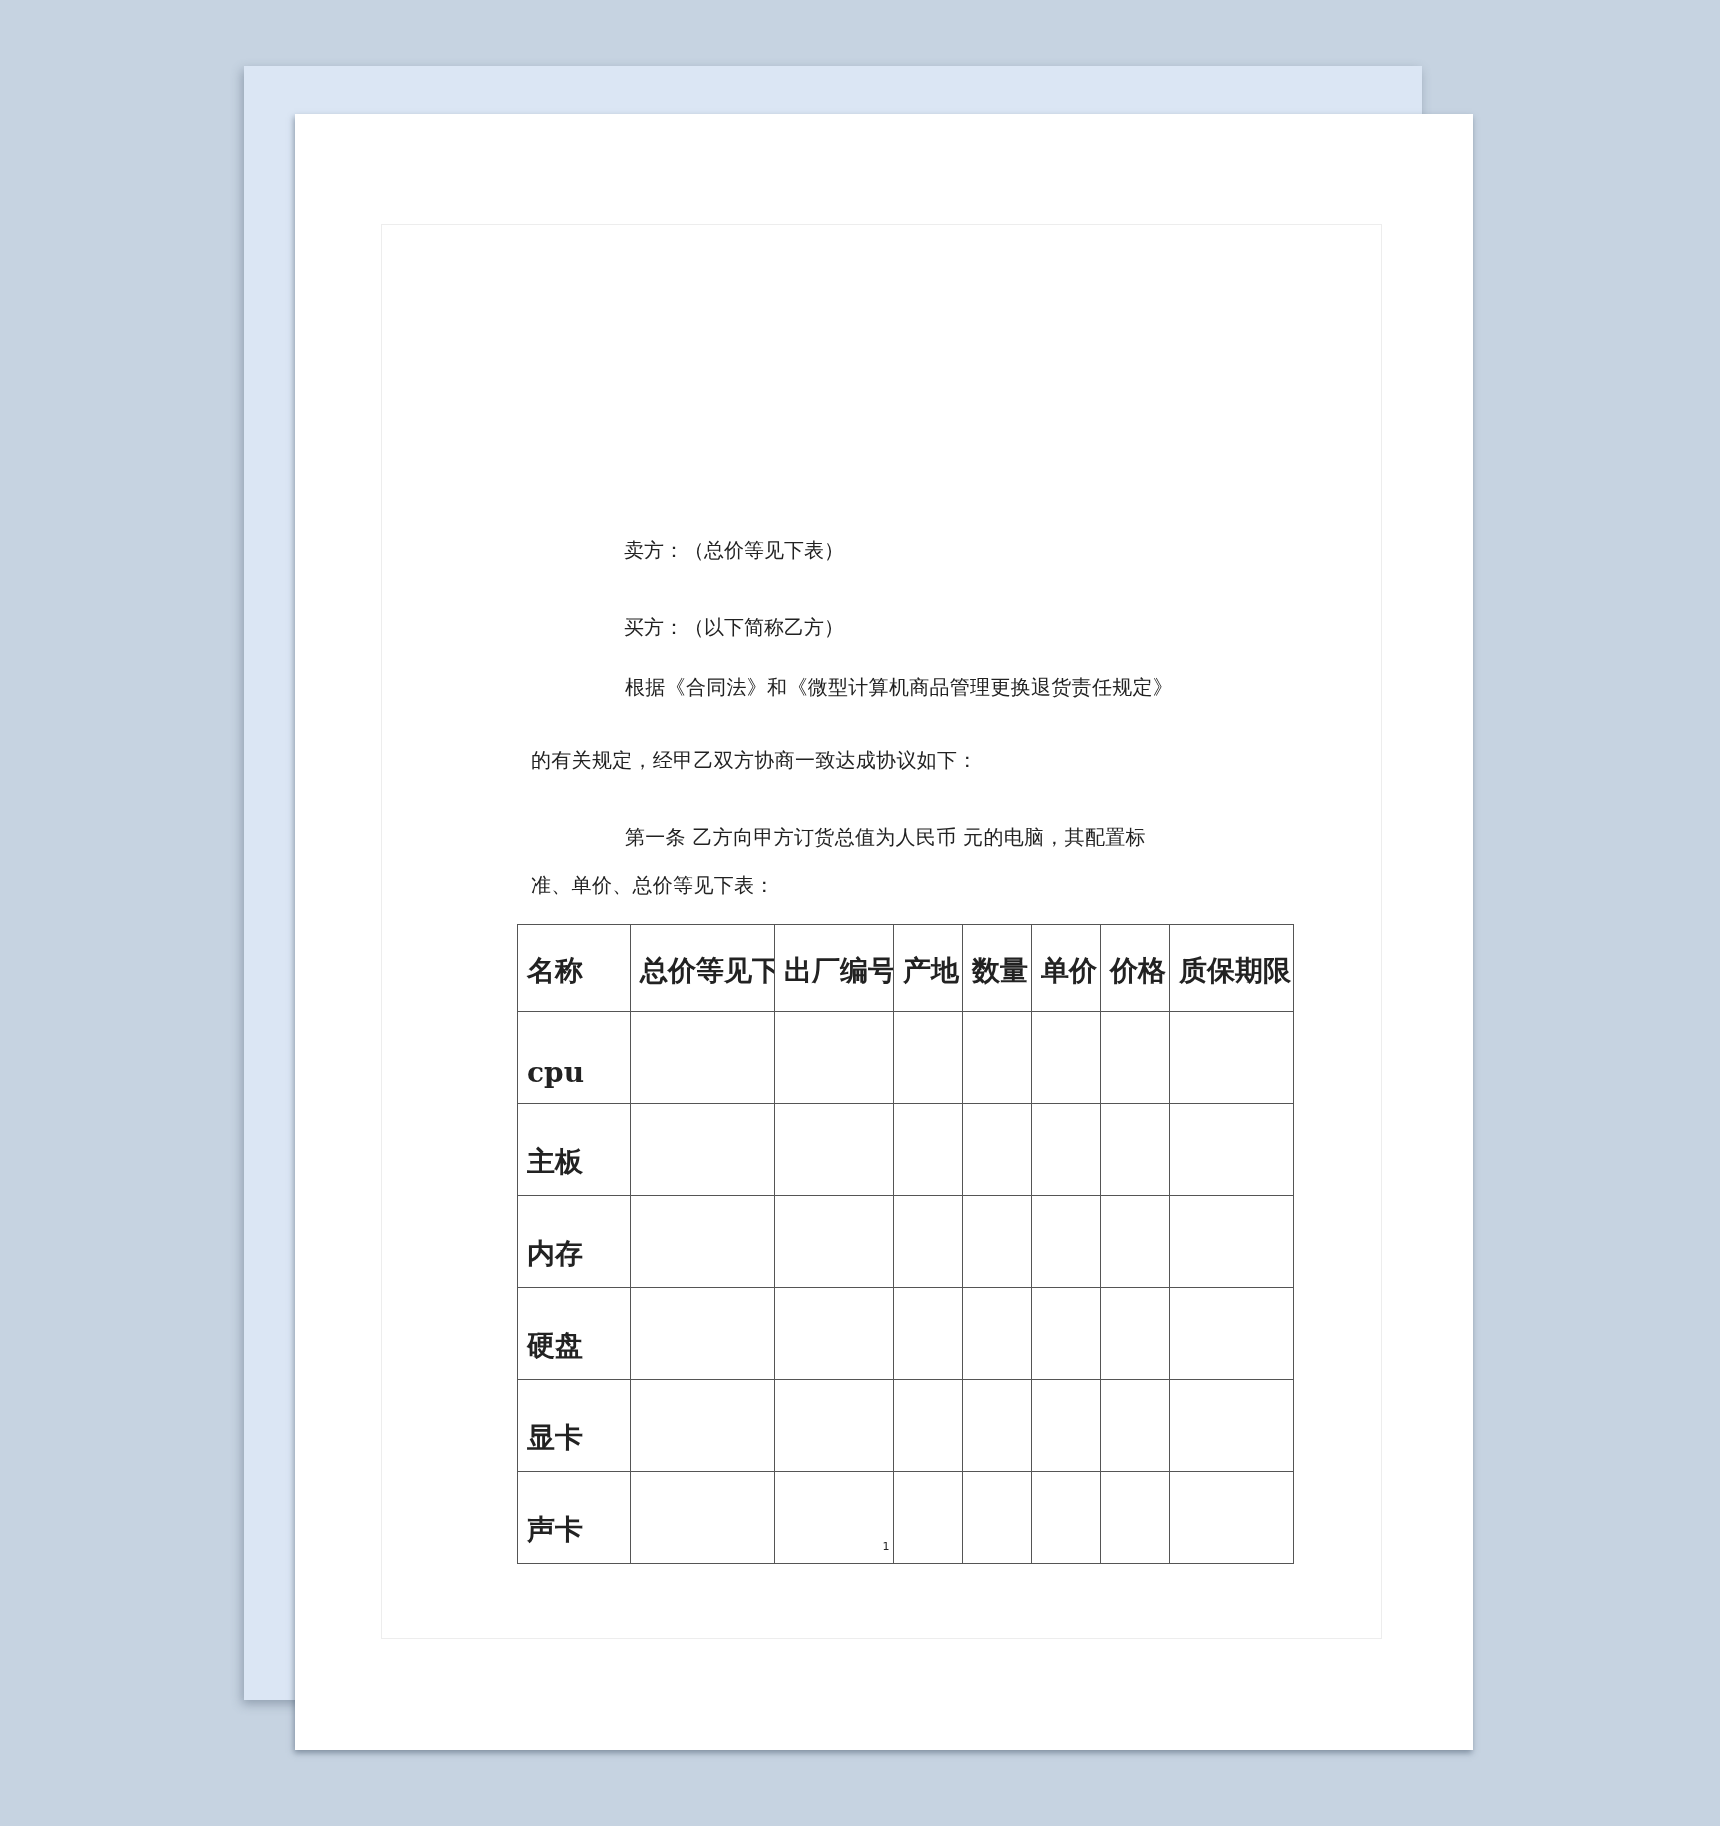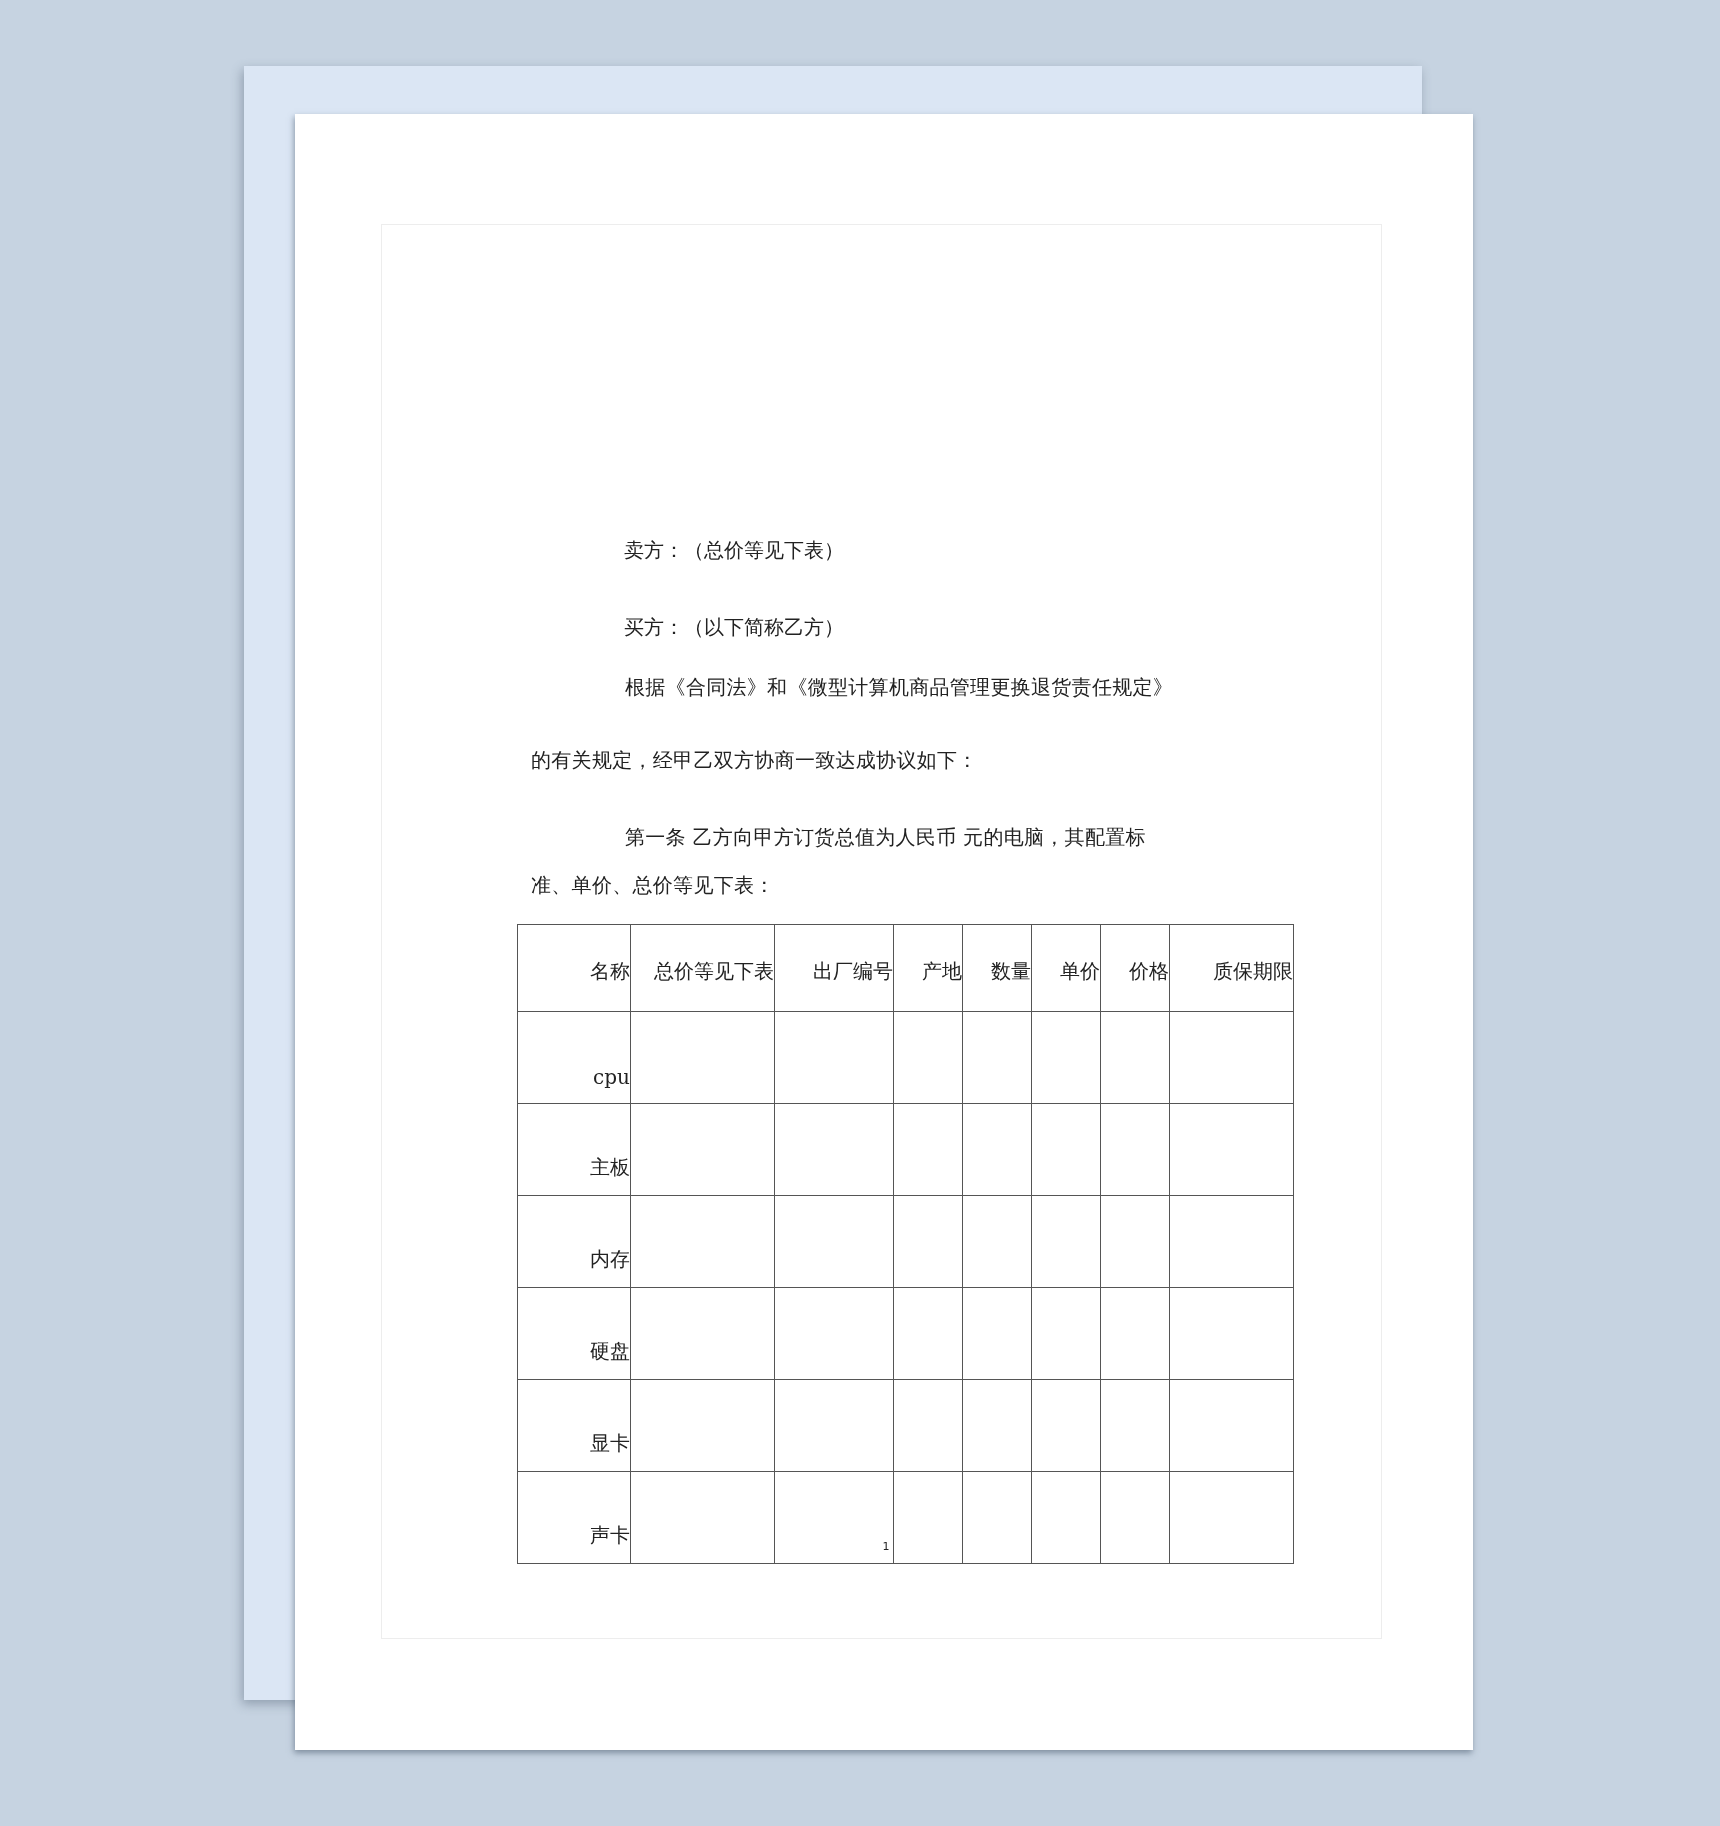--- a/index.html
+++ b/index.html
@@ -73,23 +73,23 @@
       position: absolute;
       left: 222px;   
       top: 810px;    
       border-collapse: collapse;
       table-layout: fixed;
       width: 776px;
     }
     table.spec-table td, table.spec-table th {
       border: 1.5px solid #555;
       padding: 0 0 0 9px;
-      font-size: 20px;
-      font-weight: normal;
-      text-align: right;
+      font-size: 28px;
+      font-weight: bold;
+      text-align: left;
       color: #222;
       white-space: nowrap;
       overflow: hidden;
     }
     table.spec-table th {
       height: 80px;
       vertical-align: middle;
       padding-top: 6px;
     }
     table.spec-table td {

